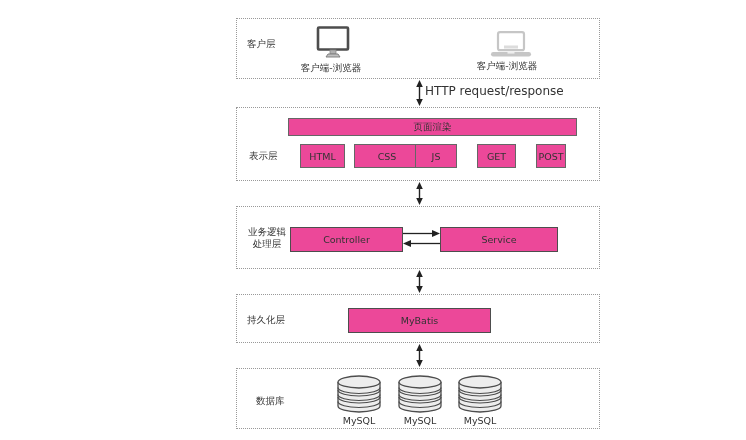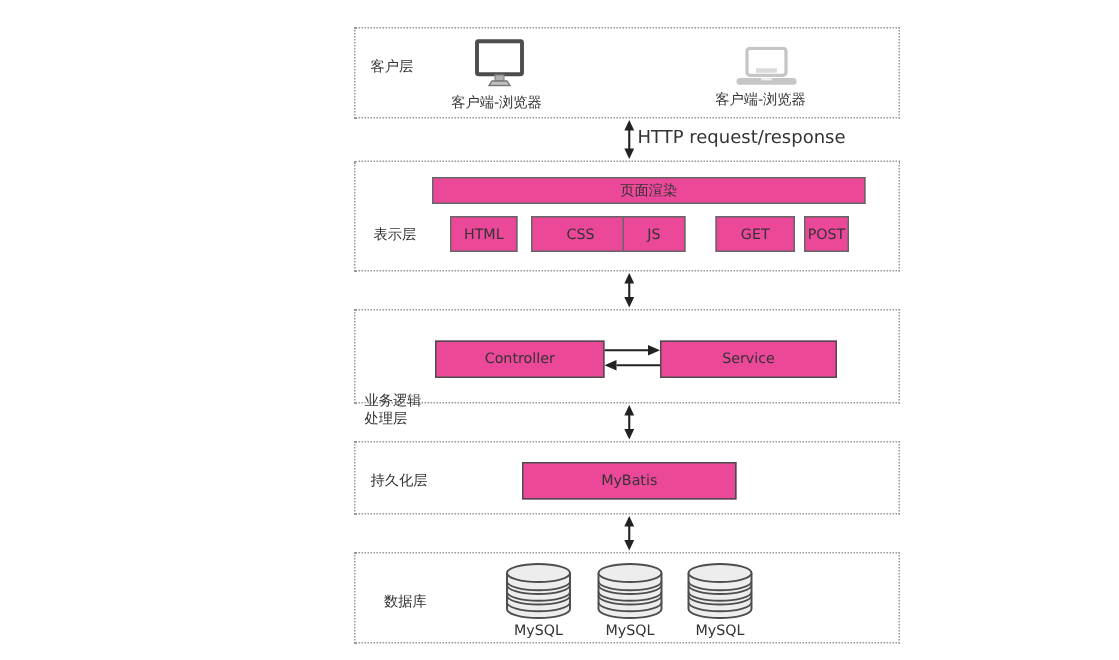--- a/index.html
+++ b/index.html
@@ -17,21 +17,21 @@
   .box{
     position:absolute;box-sizing:border-box;background:#ec4899;border:1px solid #666666;
     display:flex;align-items:center;justify-content:center;
     font-size:9.5px;color:#333333;
   }
   .box.thick{border-width:1.5px;border-color:#4d4d4d;}
   .dev-label,.db-label{
     position:absolute;font-size:9.5px;color:#333333;text-align:center;white-space:nowrap;
   }
   .conn-label{position:absolute;font-size:12px;color:#333333;white-space:nowrap;}
-  .two-line{text-align:left;line-height:12px;white-space:nowrap;margin-top:36px;}
+  .two-line{text-align:center;line-height:12px;white-space:nowrap;}
   svg{position:absolute;display:block;}
 </style>
 </head>
 <body>
 
 <div class="canvas">
 
   <div class="layer" style="top:18px;height:61px;"></div>
   <div class="layer-label" style="left:247px;top:38px;">客户层</div>
 
@@ -58,21 +58,21 @@
   <div class="conn-label" style="left:425px;top:84px;">HTTP request/response</div>
 
   <div class="layer" style="top:107px;height:74px;"></div>
   <div class="layer-label" style="left:249px;top:150px;">表示层</div>
 
   <div class="box" style="left:288px;top:118px;width:289px;height:18px;">页面渲染</div>
 
   <div class="box" style="left:300px;top:144px;width:45px;height:24px;">HTML</div>
   <div class="box" style="left:354px;top:144px;width:66px;height:24px;">CSS</div>
   <div class="box" style="left:415px;top:144px;width:42px;height:24px;">JS</div>
-  <div class="box" style="left:477px;top:144px;width:53px;height:24px;">GET</div>
+  <div class="box" style="left:477px;top:144px;width:39px;height:24px;">GET</div>
   <div class="box" style="left:536px;top:144px;width:30px;height:24px;">POST</div>
 
   <svg style="left:414px;top:182px;" width="11" height="23" viewBox="0 0 11 23">
     <line x1="5.5" y1="5" x2="5.5" y2="18" stroke="#222222" stroke-width="1.4"></line>
     <polygon points="5.5,0 2.2,7 8.8,7" fill="#222222"></polygon>
     <polygon points="5.5,23 2.2,16 8.8,16" fill="#222222"></polygon>
   </svg>
 
   <div class="layer" style="top:206px;height:63px;"></div>
   <div class="layer-label two-line" style="left:243px;top:226px;width:48px;">

